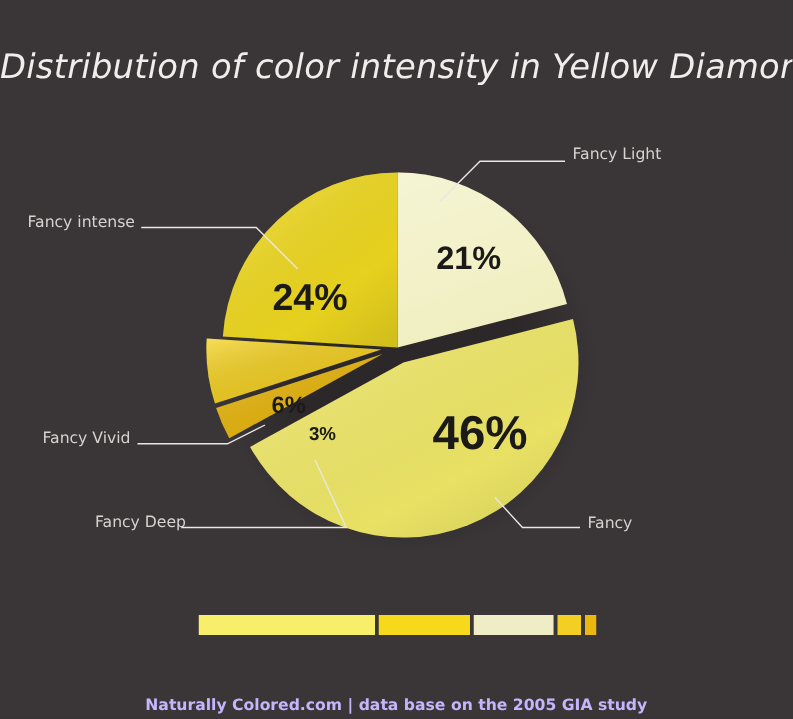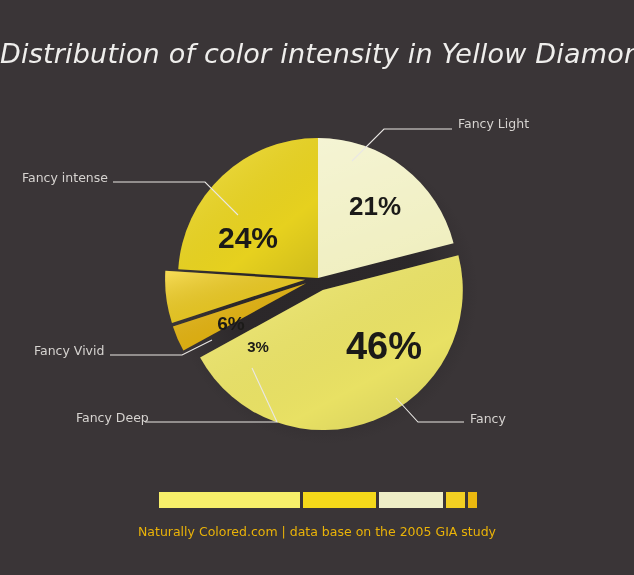--- a/index.html
+++ b/index.html
@@ -54,26 +54,27 @@
     left:159px;top:492px;
     width:318px;height:16px;
     display:flex;
     gap:0;
   }
   .legendbar .seg{height:100%;}
   .legendbar .gap{height:100%;background:#3a3537;width:3px;}
 
   .footer{
     position:absolute;
-    left:0;right:0;top:524px;
+    left:0;right:0;top:556px;
     text-align:center;
-    color:#eab308;
+    color:#c4b5fd;
     font-size:12.5px;
     font-family:"DejaVu Sans","Liberation Sans",sans-serif;
     white-space:nowrap;
+    font-weight:bold;
   }
 </style>
 </head>
 <body>
 
 <div id="stage">
 
   <div class="title">Distribution of color intensity in Yellow Diamonds</div>
 
   <svg id="chart" viewBox="0 0 634 575">

